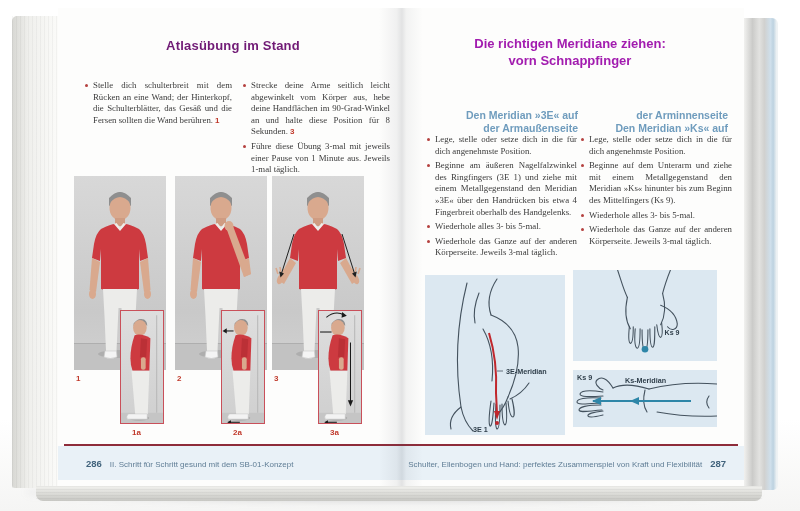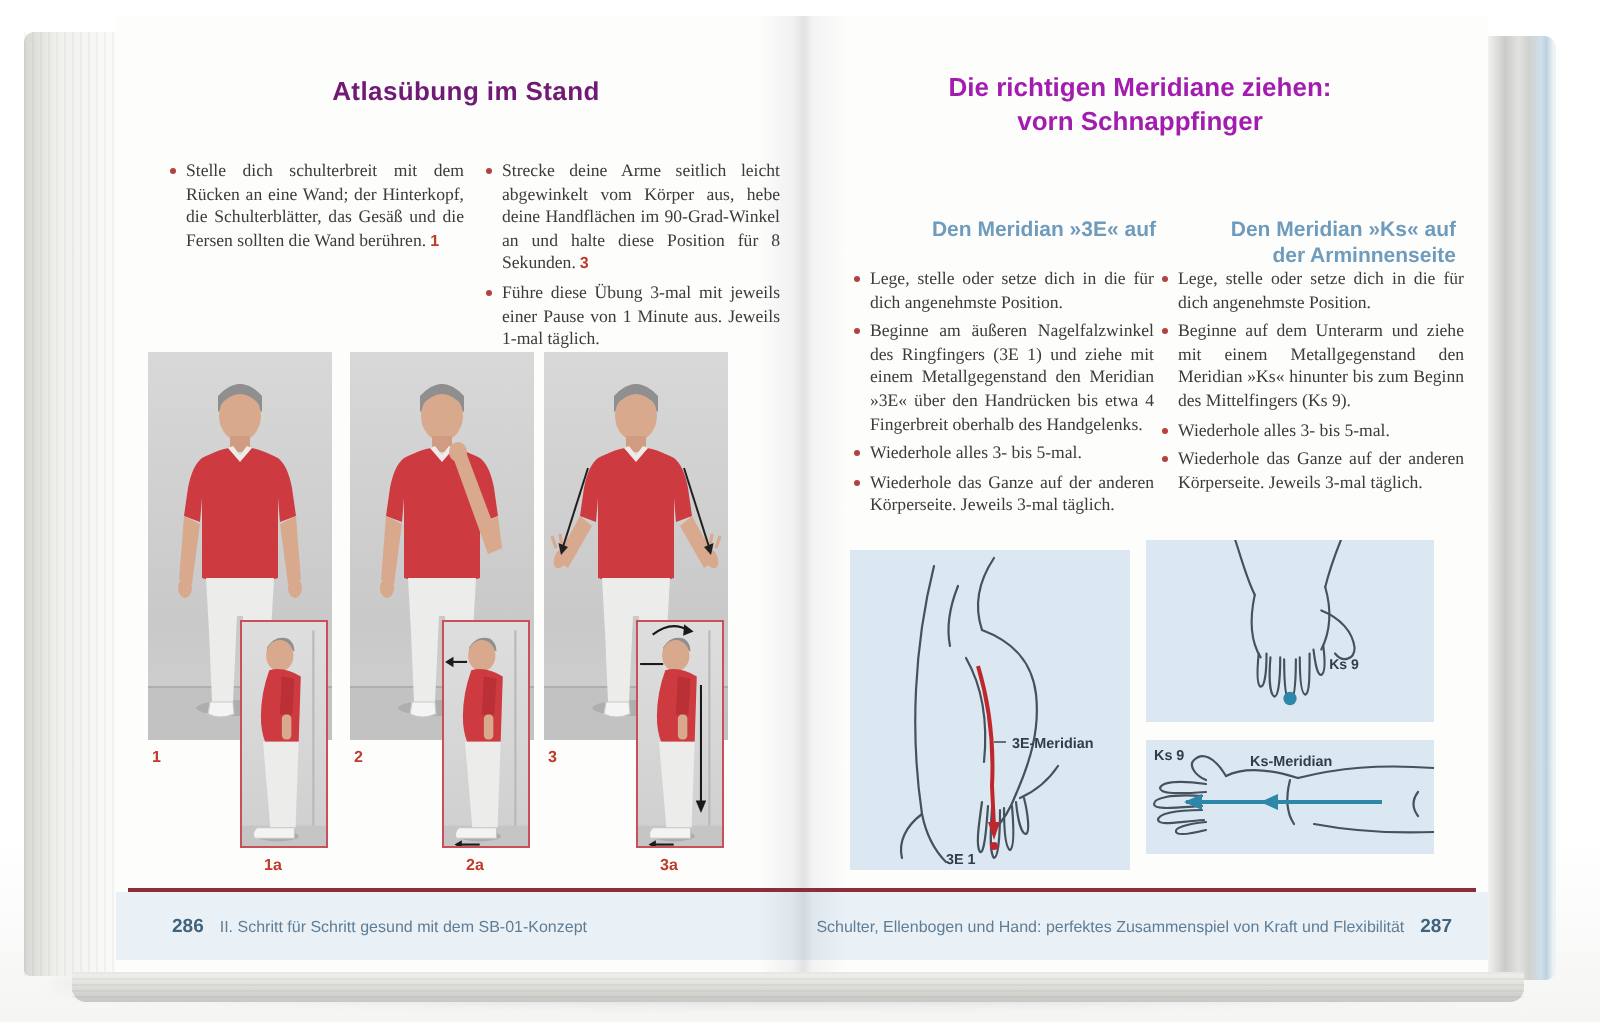--- a/index.html
+++ b/index.html
@@ -231,24 +231,25 @@
         <div class="inset-label">3a</div>
       </div>
 
       <div class="r-title">
         <div>Die richtigen Meridiane ziehen:</div>
         <div>vorn Schnappfinger</div>
       </div>
 
       <div class="r-head" id="rh1">
         <div>Den Meridian »3E« auf</div>
+        <div>der Armaußenseite</div>
       </div>
       <div class="r-head" id="rh2">
+        <div>der Arminnenseite</div>
         <div>Den Meridian »Ks« auf</div>
-        <div>der Arminnenseite</div>
       </div>
 
       <ul class="blist" id="r-col1">
         <li><span>Lege, stelle oder setze dich in die für dich angenehmste Position.</span></li>
         <li><span>Beginne am äußeren Nagelfalzwinkel des Ringfingers (3E 1) und ziehe mit einem Metallgegenstand den Meridian »3E« über den Handrücken bis etwa 4 Fingerbreit oberhalb des Handgelenks.</span></li>
         <li><span>Wiederhole alles 3- bis 5-mal.</span></li>
         <li><span>Wiederhole das Ganze auf der anderen Körperseite. Jeweils 3-mal täglich.</span></li>
       </ul>
       <ul class="blist" id="r-col2">
         <li><span>Lege, stelle oder setze dich in die für dich angenehmste Position.</span></li>

